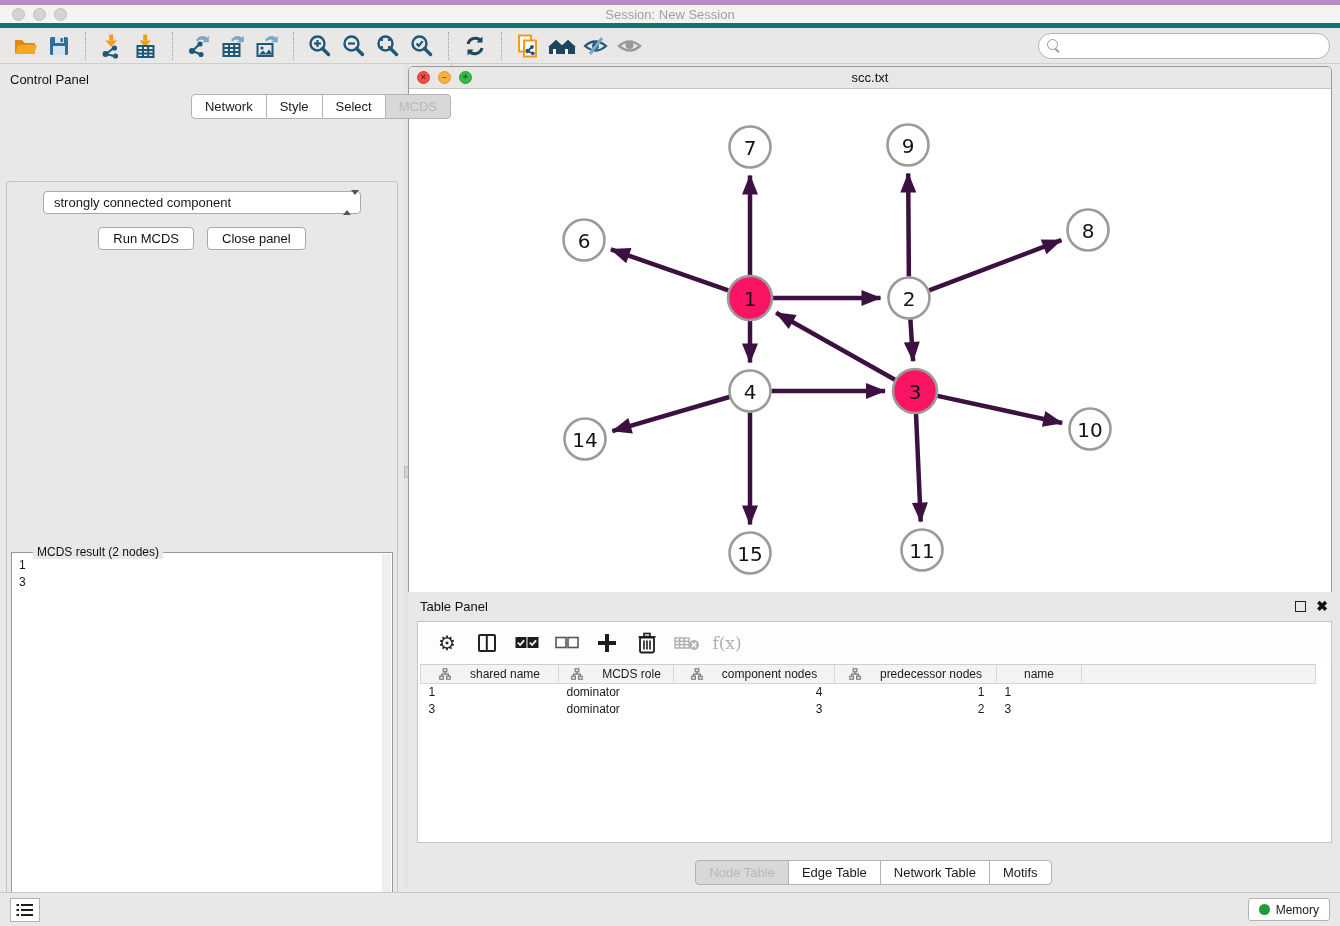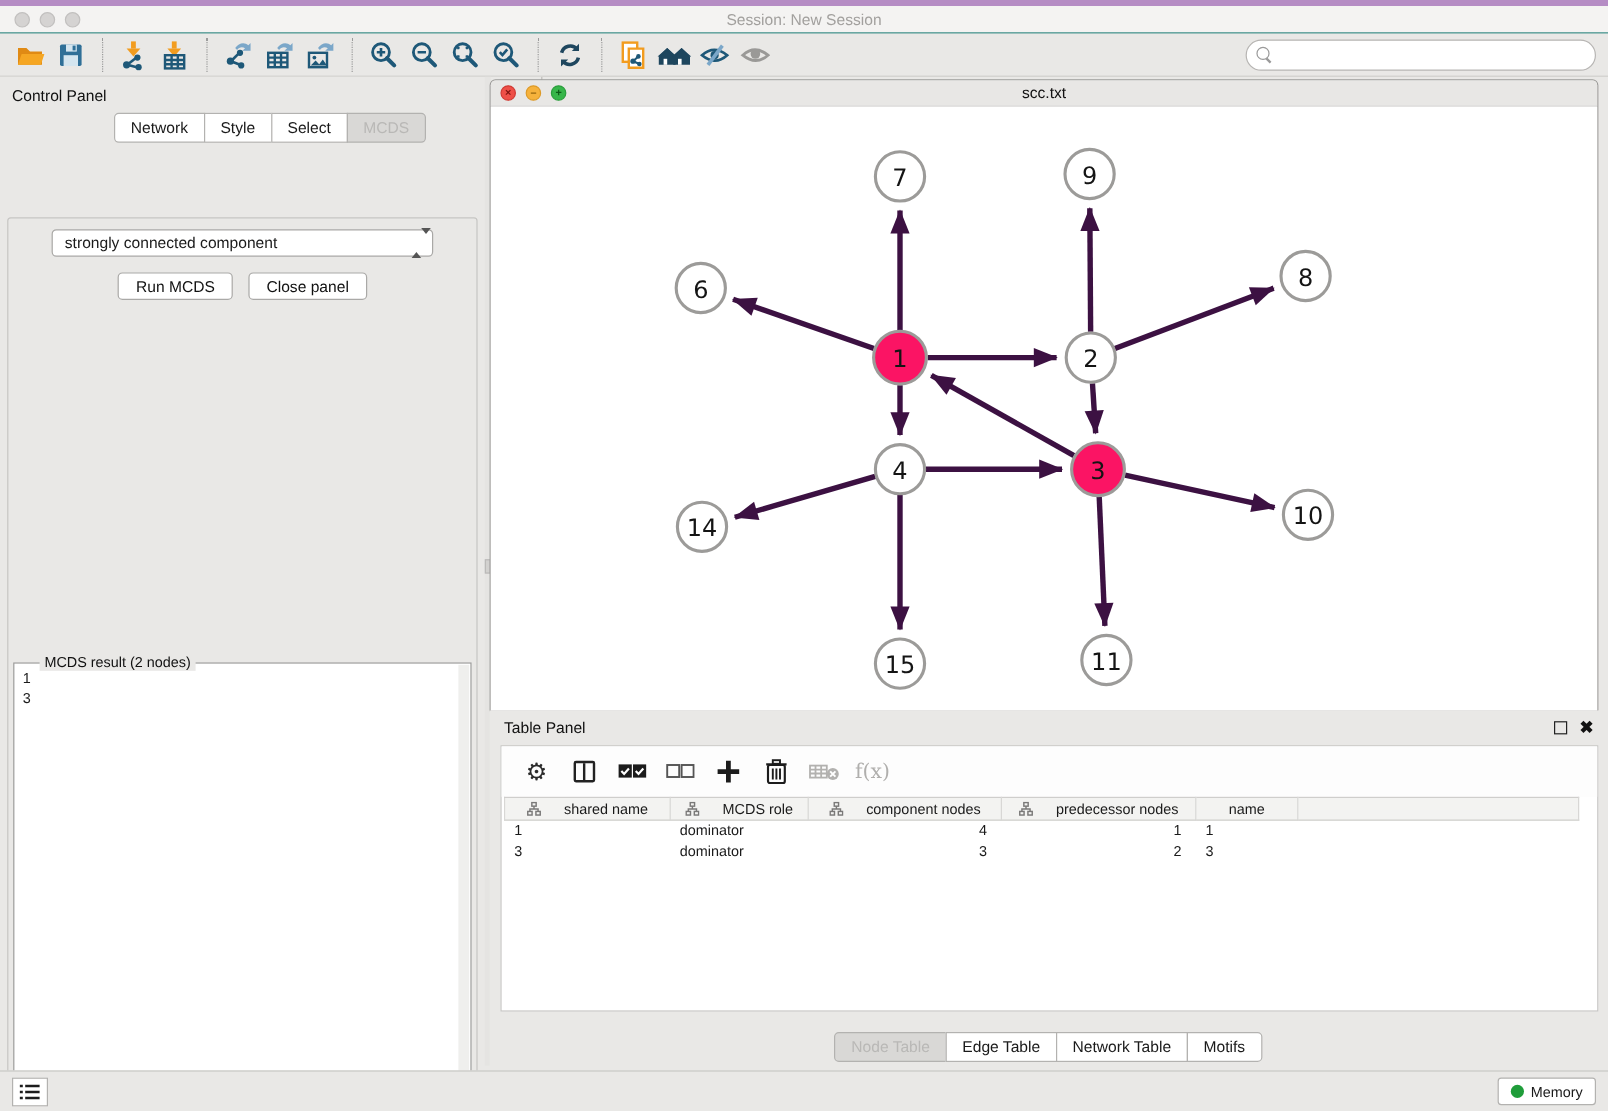--- a/index.html
+++ b/index.html
@@ -4,21 +4,21 @@
 <style>
   * { margin:0; padding:0; box-sizing:border-box; }
   html,body { background:#555; }
   #app {
     position:relative; width:1340px; height:926px; overflow:hidden;
     background:#e9e8e6; font-family:"Liberation Sans", sans-serif; color:#1a1a1a;
   }
   
   .top-strip { position:absolute; left:0; top:0; width:1340px; height:5px; background:#b58cc4; }
   .titlebar { position:absolute; left:0; top:5px; width:1340px; height:23px;
-    background:#f4f3f2; border-bottom:1px solid #0f766e; display:flex; align-items:center; }
+    background:#f4f3f2; border-bottom:5px solid #0f766e; display:flex; align-items:center; }
   .lights { display:flex; gap:8px; margin-left:12px; }
   .light { width:13px; height:13px; border-radius:50%; background:#d5d3d2; border:1px solid #c2c0bf; }
   .win-title { position:absolute; left:0; right:0; text-align:center; color:#a2a09e; font-size:13px; }
   .toolbar { position:absolute; left:0; top:28px; width:1340px; height:36px;
     background:#e9e8e6; border-bottom:1px solid #d0cfcd; display:flex; align-items:center; padding-left:8px; }
   .tool { width:34px; height:30px; display:flex; align-items:center; justify-content:center; cursor:default; }
   .tsep { height:28px; border-left:1px dotted #9b9b9b; margin:0 9px; }
   .search-wrap { margin-left:auto; margin-right:10px; position:relative; }
   .search-input { width:292px; height:26px; border:1px solid #b7b5b3; border-radius:13px;
     background:#fff; padding-left:28px; font-size:13px; outline:none; }
@@ -28,21 +28,21 @@
   .mag::after { content:""; position:absolute; left:9px; top:9px; width:5px; height:1.8px;
     background:#9a9a9a; transform:rotate(45deg); transform-origin:0 0; }
   
   .control-panel { position:absolute; left:0; top:64px; width:452px; height:824px;
     background:#e9e8e6; border-right:1px solid #bdbcba; }
   .panel-head { height:30px; display:flex; align-items:center; padding:0 10px; }
   .panel-title { font-size:13px; color:#111; }
   .panel-icons { margin-left:auto; display:flex; gap:10px; align-items:center; }
   .ic-float { width:11px; height:11px; border:1.6px solid #222; }
   .ic-close { font-size:14px; font-weight:bold; color:#111; line-height:11px; }
-  .tabbar { display:flex; justify-content:center; position:relative; z-index:2; }
+  .tabbar { display:flex; justify-content:flex-end; position:relative; z-index:2; }
   .tab { background:#fff; border:1px solid #b3b2b0; padding:4px 13px; font-size:13px; margin-left:-1px; }
   .tab:first-child { border-radius:4px 0 0 4px; }
   .tab:last-child  { border-radius:0 4px 4px 0; }
   .tab.tab-active-gray { background:#d9d8d6; color:#b9b8b6; }
   .cp-inner { position:absolute; left:6px; top:117px; width:392px; height:765px;
     border:1px solid #c6c5c3; border-radius:3px; background:#e9e8e6; }
   .opt-label { text-align:center; margin-top:20px; font-size:13px; }
   .selectbox { position:relative; margin:9px 36px 0 36px; height:23px; background:#fff;
     border:1px solid #a9a8a6; border-radius:4px; display:flex; align-items:center;
     padding-left:10px; font-size:13px; }

